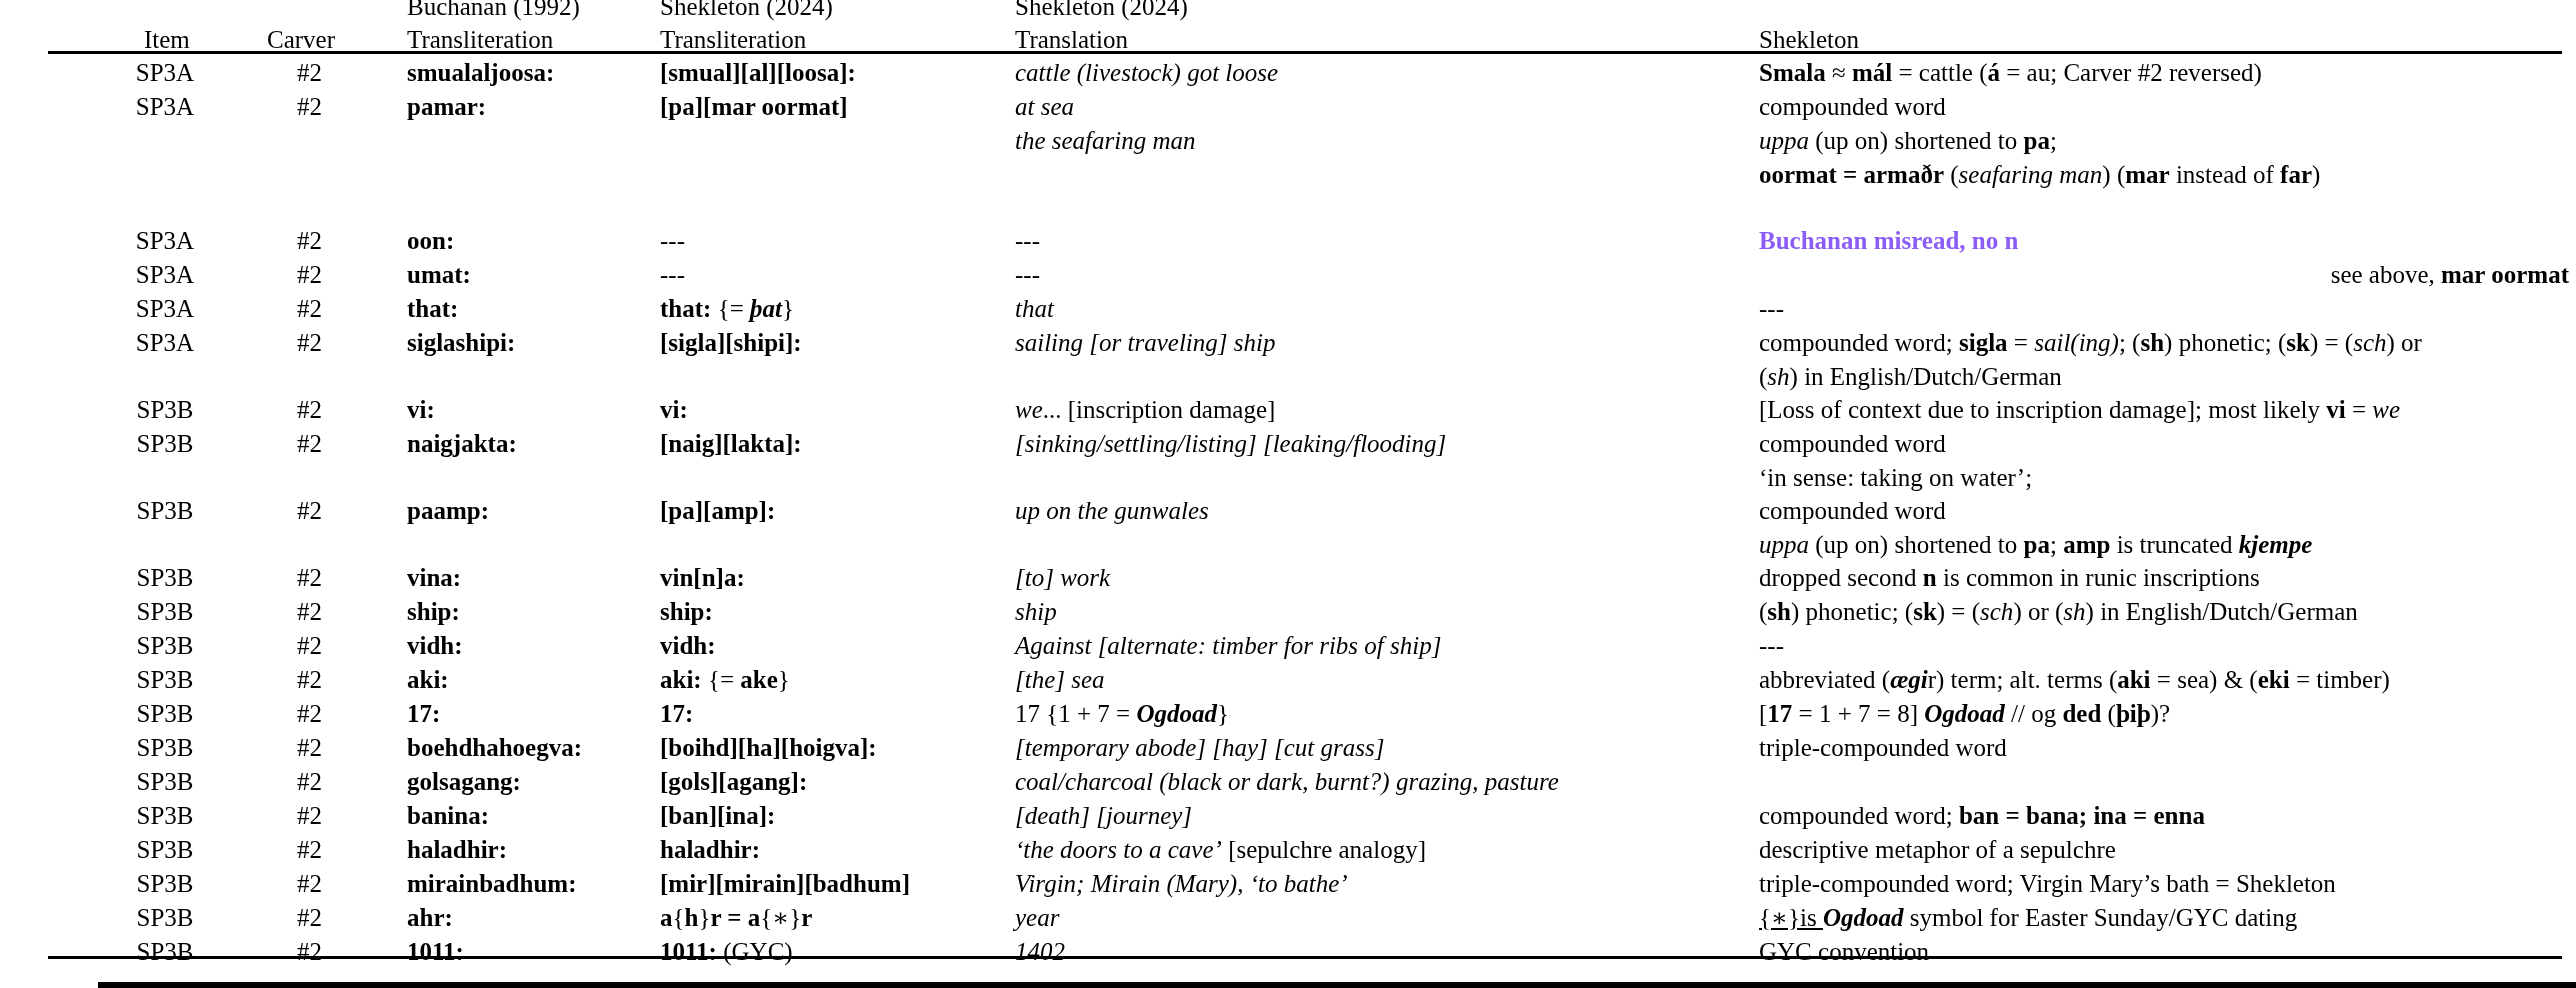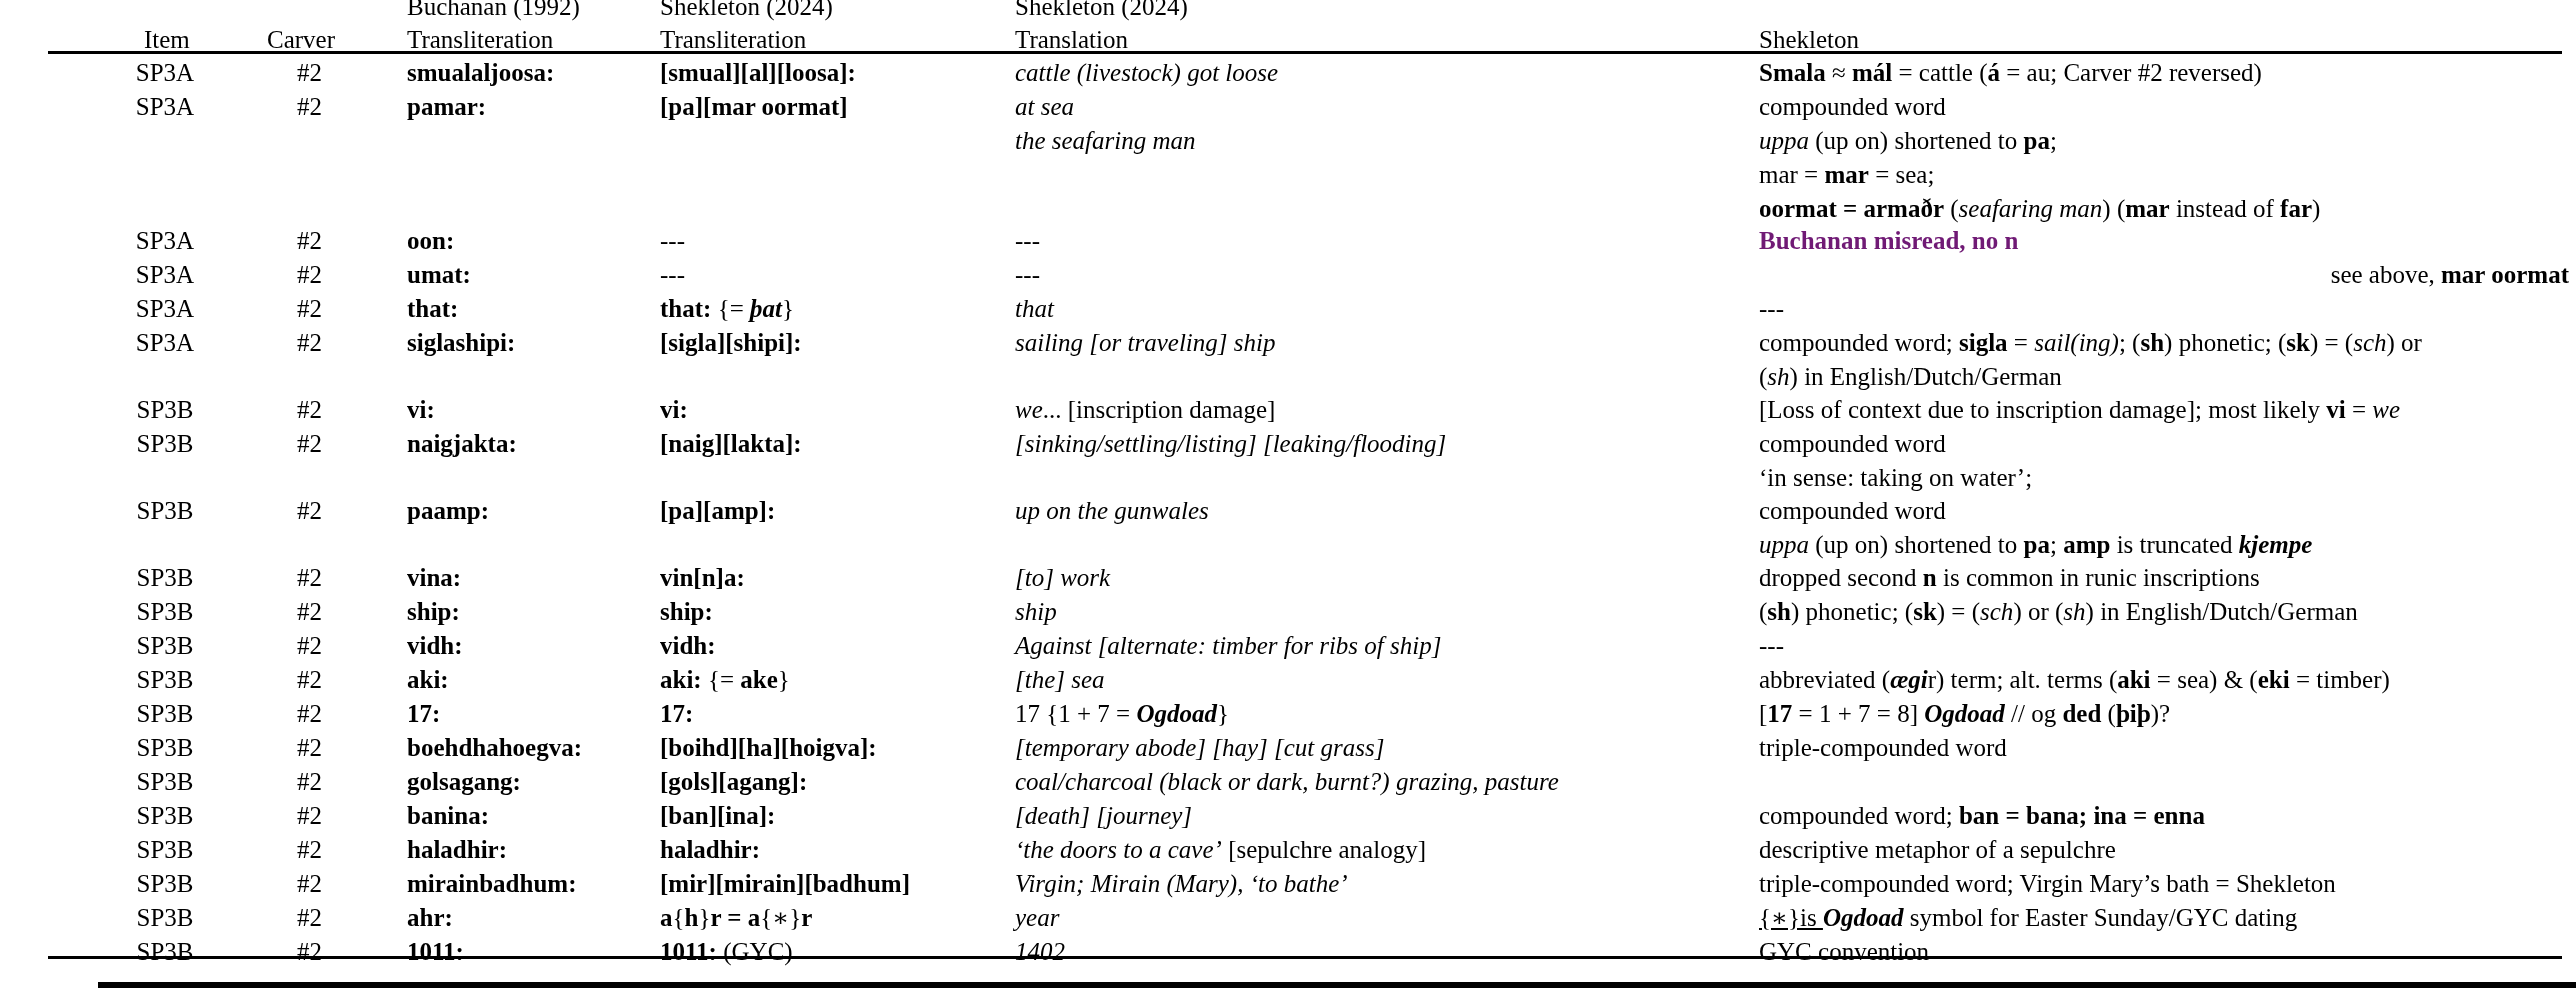--- a/index.html
+++ b/index.html
@@ -15,21 +15,21 @@
   .rule-thick { position:absolute; left:98px; top:982px; width:2478px; height:7px; background:#000; }
   .rows { position:absolute; top:56px; left:0; width:2576px; }
   .row { position:relative; width:2576px; }
   .cell { position:absolute; top:0; white-space:nowrap; }
   .c-item { left:113px; width:104px; text-align:center; }
   .c-carver { left:266px; width:87px; text-align:center; }
   .c-buch { left:407px; font-weight:bold; }
   .c-shek { left:660px; }
   .c-trans { left:1015px; font-style:italic; }
   .c-disc { left:1759px; width:810px; white-space:normal; }
-  .red { color:#701a75; font-weight:bold; }
+  .red { color:#8b5cf6; font-weight:bold; }
 </style>
 </head>
 <body>
 
 <div class="hdr">
   <span class="col" style="left:144px;top:33px;">Item</span>
   <span class="col" style="left:267px;top:33px;">Carver</span>
   <span class="col" style="left:407px;top:0px;">Buchanan (1992)</span>
   <span class="col" style="left:407px;top:33px;">Transliteration</span>
   <span class="col" style="left:660px;top:0px;">Shekleton (2024)</span>
@@ -55,21 +55,20 @@
     <div class="row" style="height: 134px;">
       <span class="cell c-item">SP3A</span>
       <span class="cell c-carver">#2</span>
       <span class="cell c-buch">pamar:</span>
       <span class="cell c-shek" style="font-weight: bold;">[pa][mar oormat]</span>
       <span class="cell c-trans">at sea</span>
       <span class="cell c-trans" style="top: 34px;">the seafaring man</span>
       <span class="cell c-disc">
         <span style="display: block; height: 34px;"><span style="font-weight: normal; font-style: normal;">compounded word</span></span>
         <span style="display: block; height: 34px;"><span style="font-style: italic;">uppa</span><span style="font-weight: normal; font-style: normal;"> (up on) shortened to </span><span style="font-weight: bold;">pa</span><span style="font-weight: normal; font-style: normal;">;</span></span>
-        <span style="display: block; height: 34px;"><span style="font-weight: normal; font-style: normal;">mar = </span><span style="font-weight: bold;">mar</span><span style="font-weight: normal; font-style: normal;"> = sea;</span></span>
         <span style="display: block; height: 34px;"><span style="font-weight: bold;">oormat = armaðr</span><span style="font-weight: normal; font-style: normal;"> (</span><span style="font-style: italic;">seafaring man</span><span style="font-weight: normal; font-style: normal;">) (</span><span style="font-weight: bold;">mar</span><span style="font-weight: normal; font-style: normal;"> instead of </span><span style="font-weight: bold;">far</span><span style="font-weight: normal; font-style: normal;">)</span></span>
       </span>
     </div>
     <div class="row" style="height: 34px;">
       <span class="cell c-item">SP3A</span>
       <span class="cell c-carver">#2</span>
       <span class="cell c-buch">oon:</span>
       <span class="cell c-shek">---</span>
       <span class="cell c-trans" style="font-style: normal;">---</span>
       <span class="cell c-disc">

